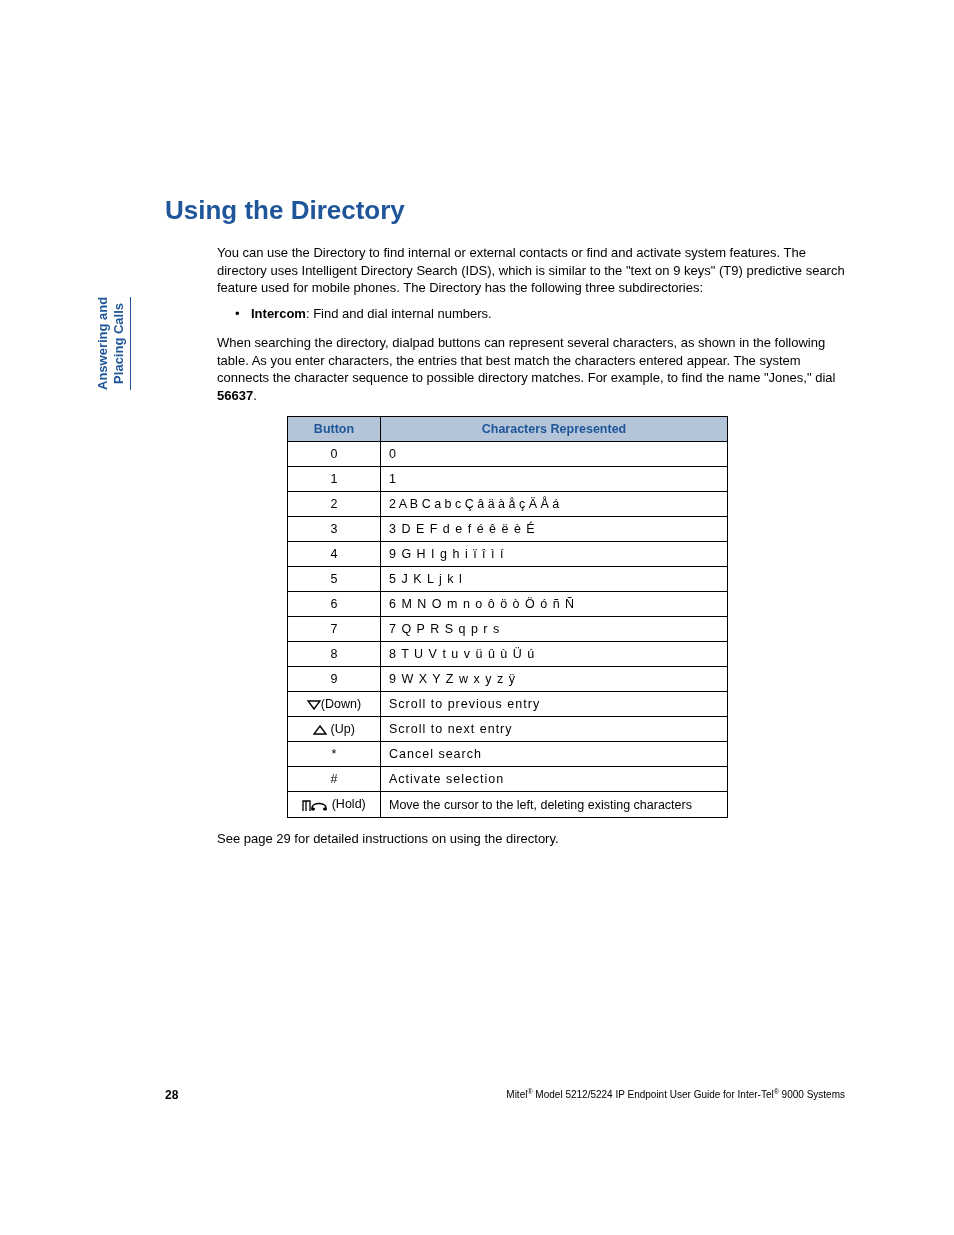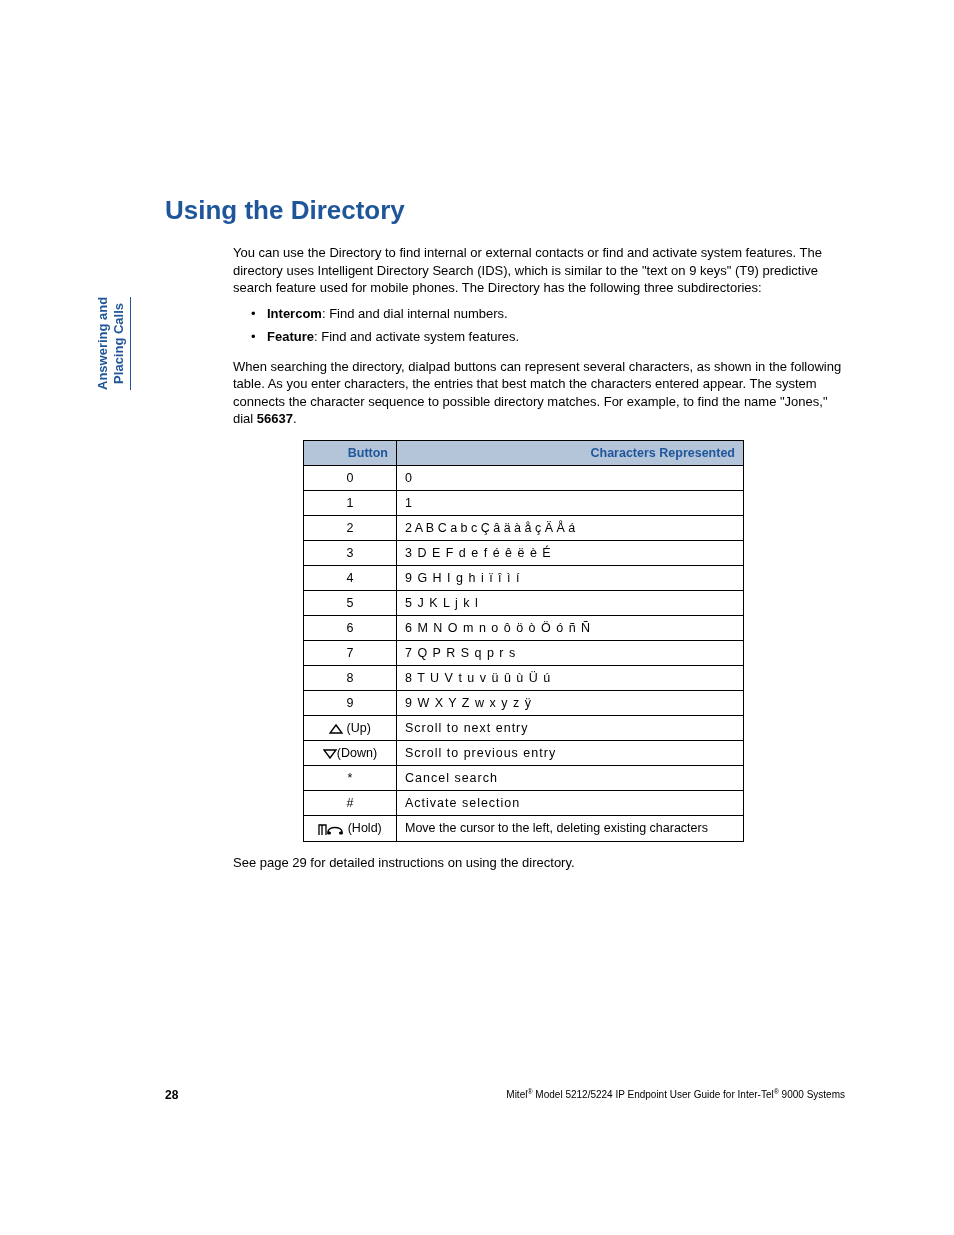--- a/index.html
+++ b/index.html
@@ -19,21 +19,21 @@
     top: 195px;
     width: 680px;
   }
   h1.heading {
     color: #1f5699;
     font-size: 26px;
     font-weight: bold;
     margin: 0 0 18px 0;
   }
   .body-block {
-    margin-left: 68px;
+    margin-left: 52px;
   }
   .para {
     line-height: 1.35;
     margin: 0 0 8px 0;
   }
   ul.bullets {
     list-style: none;
     padding: 0;
     margin: 6px 0 12px 0;
   }
@@ -68,21 +68,21 @@
   .side-tab .l2 { display:block; }
   table.char-table {
     border-collapse: collapse;
     margin: 12px 0 12px 70px;
     font-size: 12.5px;
   }
   table.char-table th {
     background: #b4c5da;
     color: #1f5699;
     font-weight: bold;
-    text-align: right;
+    text-align: center;
     border: 1px solid #000;
     padding: 5px 8px;
   }
   table.char-table td {
     border: 1px solid #000;
     padding: 5px 8px;
     vertical-align: middle;
   }
   table.char-table td.btn {
     text-align: center;
@@ -125,23 +125,20 @@
 
 <div class="page">
   <h1 class="heading">Using the Directory</h1>
 
   <div class="body-block">
     <p class="para">You can use the Directory to find internal or external contacts or find and activate system features. The directory uses Intelligent Directory Search (IDS), which is similar to the "text on 9 keys" (T9) predictive search feature used for mobile phones. The Directory has the following three subdirectories:</p>
 
     <ul class="bullets">
       <li>
         <span class="bold">Intercom</span><span>: Find and dial internal numbers.</span>
-      </li>
-      <li>
-        <span class="bold">Feature</span><span>: Find and activate system features.</span>
       </li>
     </ul>
 
     <p class="para">
       <span>When searching the directory, dialpad buttons can represent several characters, as shown in the following table. As you enter characters, the entries that best match the characters entered appear. The system connects the character sequence to possible directory matches. For example, to find the name "Jones," dial </span><span class="bold">56637</span><span>.</span>
     </p>
 
     <table class="char-table">
       <thead>
         <tr>
@@ -184,30 +181,30 @@
           </tr>
           <tr>
             <td class="btn">8</td>
             <td class="chars">8 T U V t u v ü û ù Ü ú</td>
           </tr>
           <tr>
             <td class="btn">9</td>
             <td class="chars">9 W X Y Z w x y z ÿ</td>
           </tr>
           <tr>
+            <td class="btn"><svg class="icon-down" width="14" height="10" viewBox="0 0 14 10">
+                <polygon points="1,1 13,1 7,9" fill="none" stroke="#000" stroke-width="1.4"></polygon>
+              </svg>(Down)</td>
+            <td class="chars">Scroll to previous entry</td>
+          </tr>
+          <tr>
             <td class="btn"><svg class="icon-up" width="14" height="10" viewBox="0 0 14 10">
                 <polygon points="7,1 13,9 1,9" fill="none" stroke="#000" stroke-width="1.4"></polygon>
               </svg> (Up)</td>
             <td class="chars">Scroll to next entry</td>
-          </tr>
-          <tr>
-            <td class="btn"><svg class="icon-down" width="14" height="10" viewBox="0 0 14 10">
-                <polygon points="1,1 13,1 7,9" fill="none" stroke="#000" stroke-width="1.4"></polygon>
-              </svg>(Down)</td>
-            <td class="chars">Scroll to previous entry</td>
           </tr>
           <tr>
             <td class="btn">*</td>
             <td class="chars">Cancel search</td>
           </tr>
           <tr>
             <td class="btn">#</td>
             <td class="chars">Activate selection</td>
           </tr>
           <tr>

